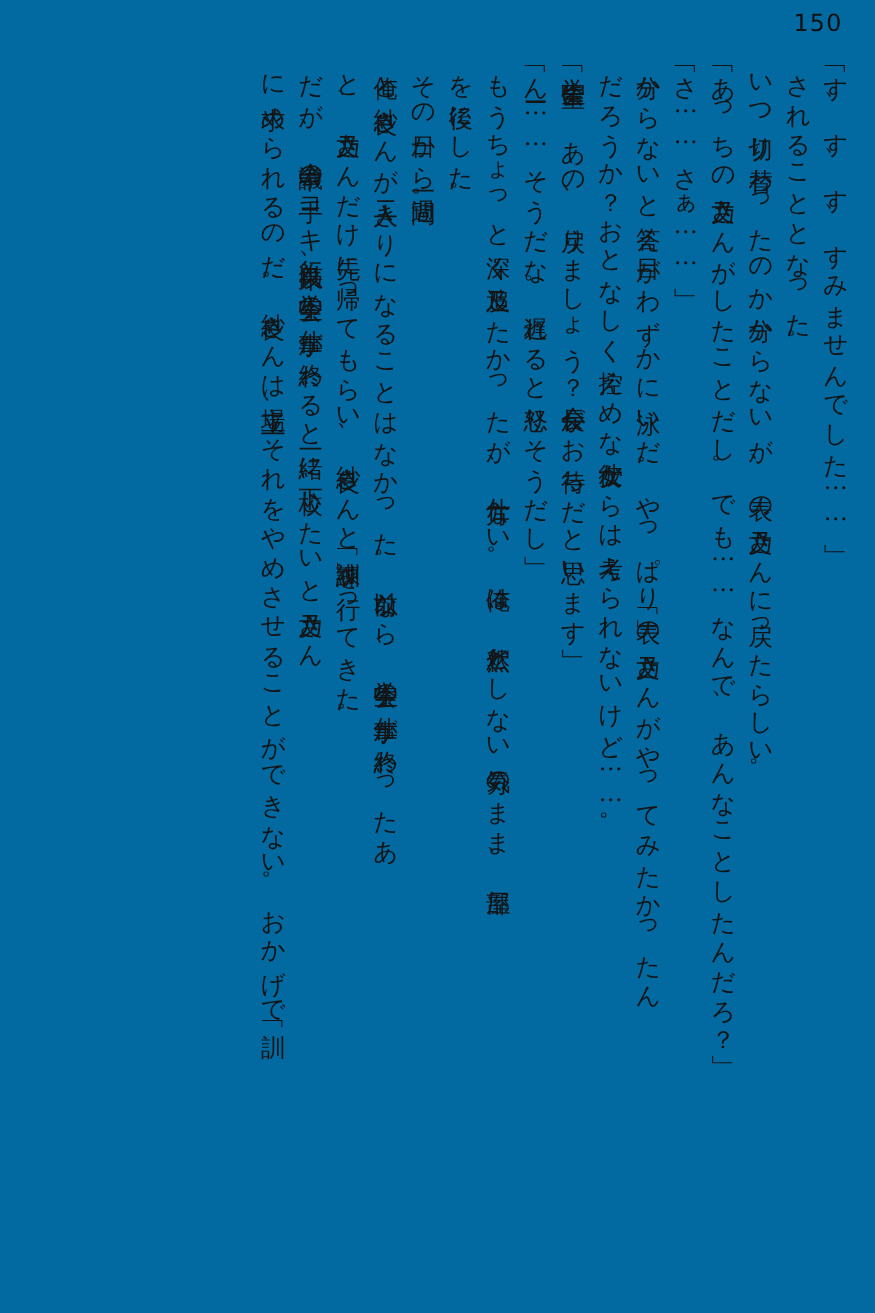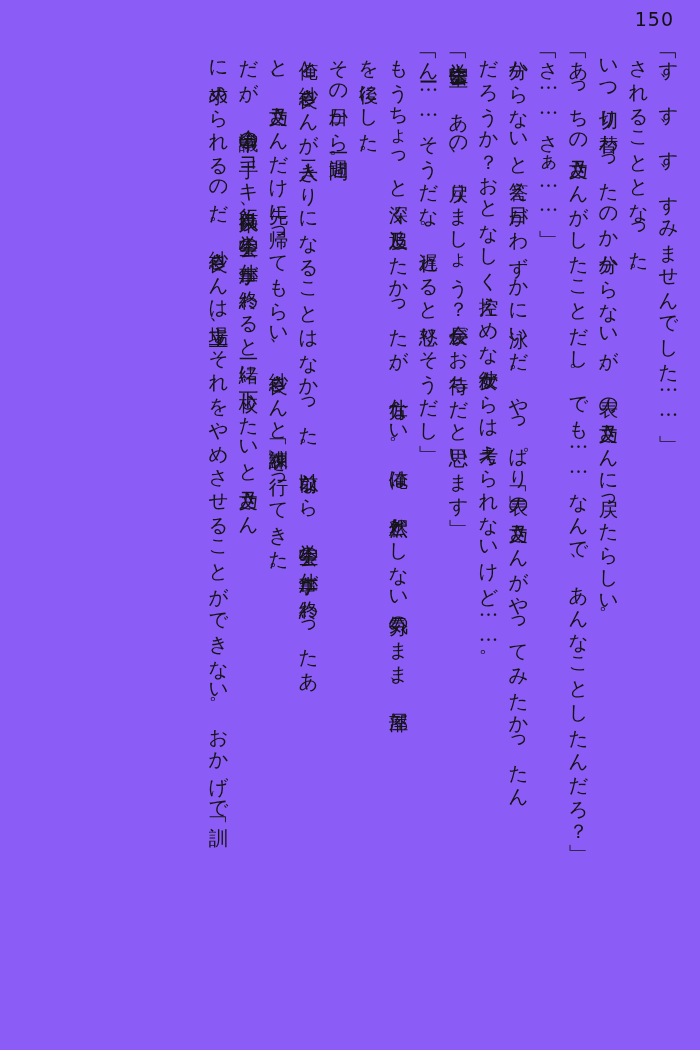--- a/index.html
+++ b/index.html
@@ -13,21 +13,21 @@
     font-family: "DejaVu Serif", "Liberation Serif", serif;
     color: #111111;
     overflow: hidden;
     position: relative;
   }
   .page {
     position: relative;
     width: 700px;
     height: 1050px;
     box-sizing: border-box;
-    background: #8b5cf6;
+    background: #0369a1;
   }
   .page-number {
     position: absolute;
     top: 8px;
     right: 26px;
     font-size: 19px;
     letter-spacing: 1px;
     font-family: "DejaVu Sans", "Liberation Sans", sans-serif;
     color: #111111;
   }

